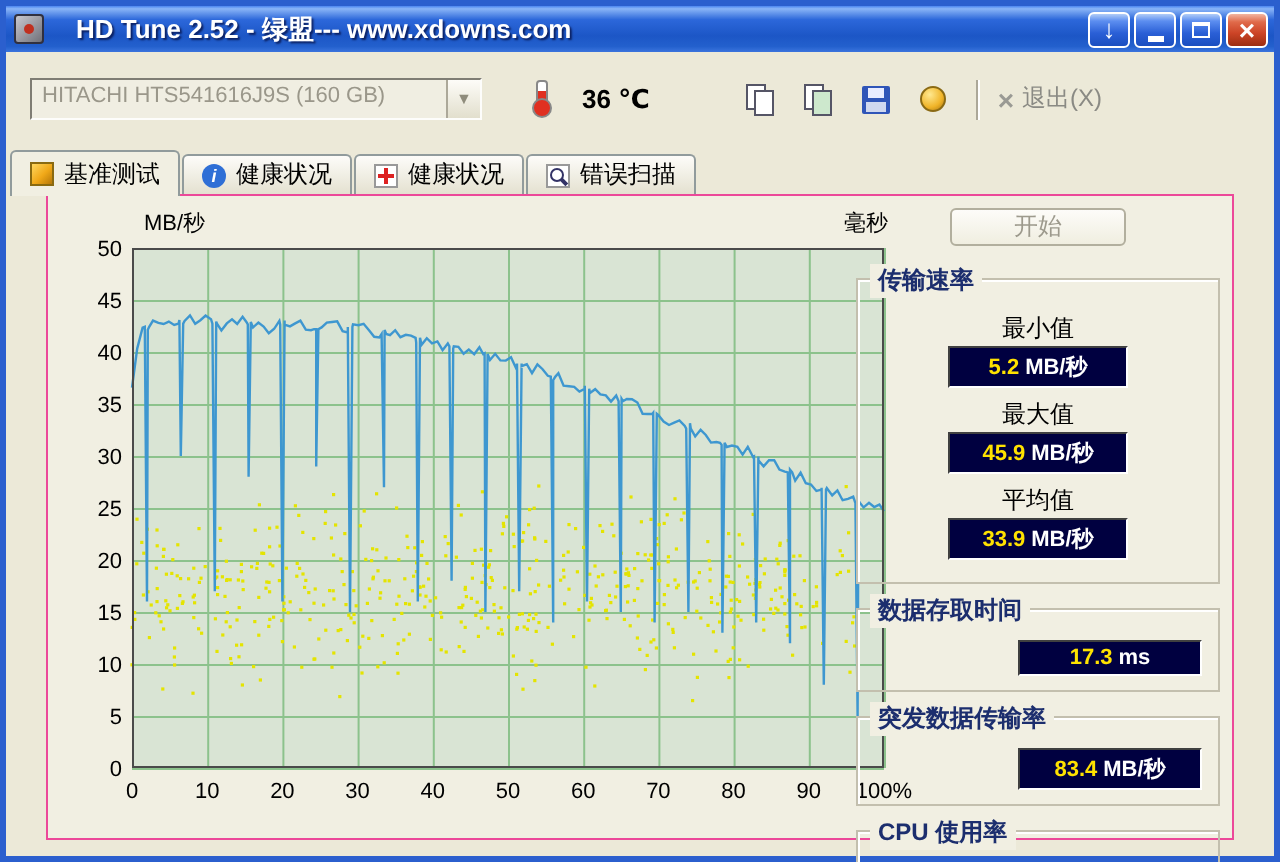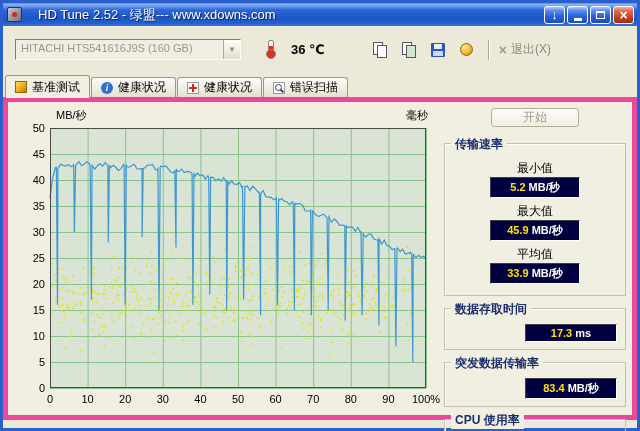--- a/index.html
+++ b/index.html
@@ -8,21 +8,21 @@
 
   .window { width:640px; height:431px; border:3px solid #2b5fce; background:#ECE9D8;
             display:flex; flex-direction:column; position:relative; }
 
   
   .titlebar { flex:0 0 23px; background:linear-gradient(180deg,#4a85f0 0%,#8ab5f7 6%,#2c67da 30%,#1c56c6 65%,#2360cd 88%,#3b74dd 100%);
               display:flex; align-items:center; padding:0 3px 0 4px; }
   .app-icon { width:15px; height:15px; margin-right:4px; border-radius:2px;
               background:linear-gradient(135deg,#c8c8d0,#707078); border:1px solid #303040; position:relative; }
   .app-icon::after { content:""; position:absolute; left:4px; top:4px; width:5px; height:5px; border-radius:50%; background:#c03020; }
-  .title-text { color:#fff; font-weight:normal; font-size:13px; text-shadow:1px 1px 1px rgba(0,0,40,.65); flex:1;
+  .title-text { color:#fff; font-weight:bold; font-size:13px; text-shadow:1px 1px 1px rgba(0,0,40,.65); flex:1;
                 white-space:nowrap; overflow:hidden;padding-left:12px; }
   .title-buttons { display:flex; gap:2px; align-items:center; }
   .tb-btn { width:21px; height:18px; border:1px solid #fff; border-radius:3px; display:flex;
             align-items:center; justify-content:center; cursor:default; }
   .btn-blue { background:linear-gradient(180deg,#b0ccf8 0%,#5c8ef0 22%,#2a5fd6 60%,#1a4ec0 100%); }
   .btn-close { background:linear-gradient(180deg,#f2b5a0 0%,#e06a4a 25%,#cc4426 60%,#9c2e12 100%); }
   .glyph-down { color:#fff; font-weight:bold; font-size:13px; line-height:1; }
   .glyph-min { width:8px; height:3px; background:#fff; margin-top:9px; }
   .glyph-max { width:9px; height:8px; border:1px solid #fff; border-top:2px solid #fff; }
   .glyph-close { color:#fff; font-weight:bold; font-size:14px; line-height:1; }
@@ -67,21 +67,21 @@
   .tabic-info { background:#2f6fd6; border-radius:50%; color:#fff; font-size:9px; font-weight:bold; font-style:italic;
                 text-align:center; line-height:12px; }
   .tabic-health { background:#fff; border:1px solid #999; }
   .tabic-health::before { content:""; position:absolute; left:4px; top:1px; width:2px; height:8px; background:#d22; }
   .tabic-health::after { content:""; position:absolute; left:1px; top:4px; width:8px; height:2px; background:#d22; }
   .tabic-scan { background:#fff; border:1px solid #999; }
   .tabic-scan::before { content:""; position:absolute; left:1px; top:1px; width:5px; height:5px; border:1px solid #336; border-radius:50%; }
   .tabic-scan::after { content:""; position:absolute; left:6px; top:7px; width:4px; height:2px; background:#336; transform:rotate(45deg); }
 
   
-  .content { flex:1; margin:0 0 8px; border:5px solid #ec4899; background:#f1efe2; position:relative; }
+  .content { flex:1; margin:0 20px 8px; border:1px solid #ec4899; background:#f1efe2; position:relative; }
   .chart-wrap { position:absolute; left:4px; top:6px; width:434px; }
   .units-row { display:flex; justify-content:space-between; padding:0 18px 0 44px; height:14px;
                font-size:11px; color:#000; }
   svg { display:block; font-family:"Liberation Sans","DejaVu Sans",sans-serif; }
 
   
   .side { position:absolute; right:6px; top:4px; bottom:6px; width:182px; display:flex; flex-direction:column; }
   .start-btn { width:88px; height:21px; margin:2px auto 4px; background:linear-gradient(#fdfcf9,#f0eee0);
                border:1px solid #b2af9e; border-radius:3px; color:#9d9a8d; font-size:12px;
                font-family:inherit; }

